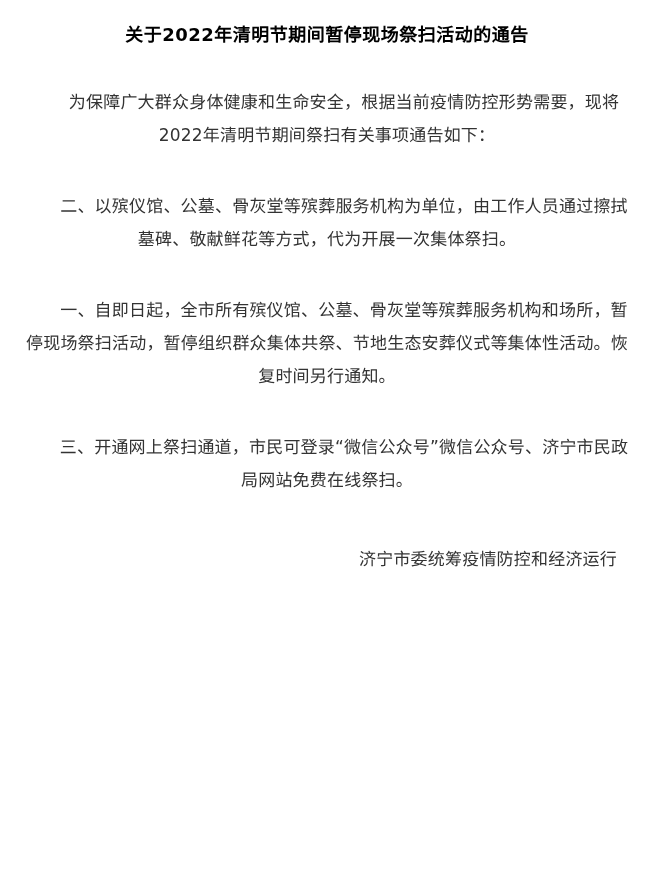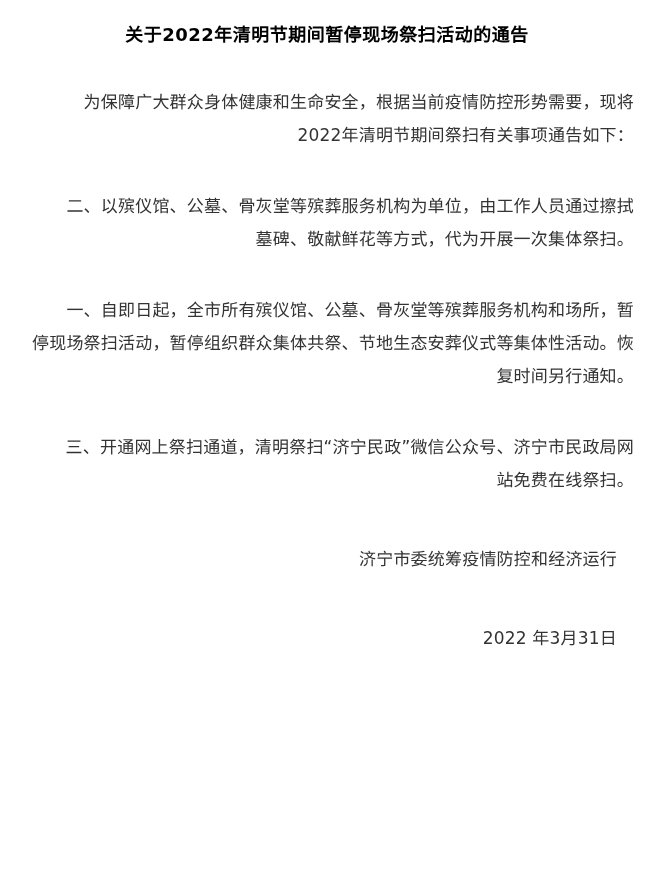--- a/index.html
+++ b/index.html
@@ -26,21 +26,21 @@
     font-weight: bold;
     color: #000000;
     letter-spacing: 0.5px;
   }
   .para {
     margin: 38px 0;
     font-size: 17px;
     line-height: 33px;
     color: #333333;
     text-indent: 2em;
-    text-align: right;
+    text-align: center;
     letter-spacing: 0.2px;
   }
   .sig {
     margin: 46px 0;
     font-size: 17px;
     line-height: 33px;
     color: #333333;
     text-align: right;
     text-indent: 0;
     padding-right: 17px;
@@ -53,22 +53,21 @@
 <div class="page">
 
   <h1 class="notice-title"><span>关于2022年清明节期间暂停现场祭扫活动的通告</span></h1>
 
   <p class="para">为保障广大群众身体健康和生命安全，根据当前疫情防控形势需要，现将2022年清明节期间祭扫有关事项通告如下：</p>
 
   <p class="para">二、以殡仪馆、公墓、骨灰堂等殡葬服务机构为单位，由工作人员通过擦拭墓碑、敬献鲜花等方式，代为开展一次集体祭扫。</p>
 
   <p class="para">一、自即日起，全市所有殡仪馆、公墓、骨灰堂等殡葬服务机构和场所，暂停现场祭扫活动，暂停组织群众集体共祭、节地生态安葬仪式等集体性活动。恢复时间另行通知。</p>
 
-  <p class="para">三、开通网上祭扫通道，清明祭扫“济宁民政”微信公众号、济宁市民政局网站免费在线祭扫。</p>
+  <p class="para">三、开通网上祭扫通道，市民可登录“微信公众号”微信公众号、济宁市民政局网站免费在线祭扫。</p>
 
 
 
   <p class="sig">济宁市委统筹疫情防控和经济运行</p>
 
 
-  <p class="sig">2022 年3月31日</p>
 
 </div>
 
 </body></html>

